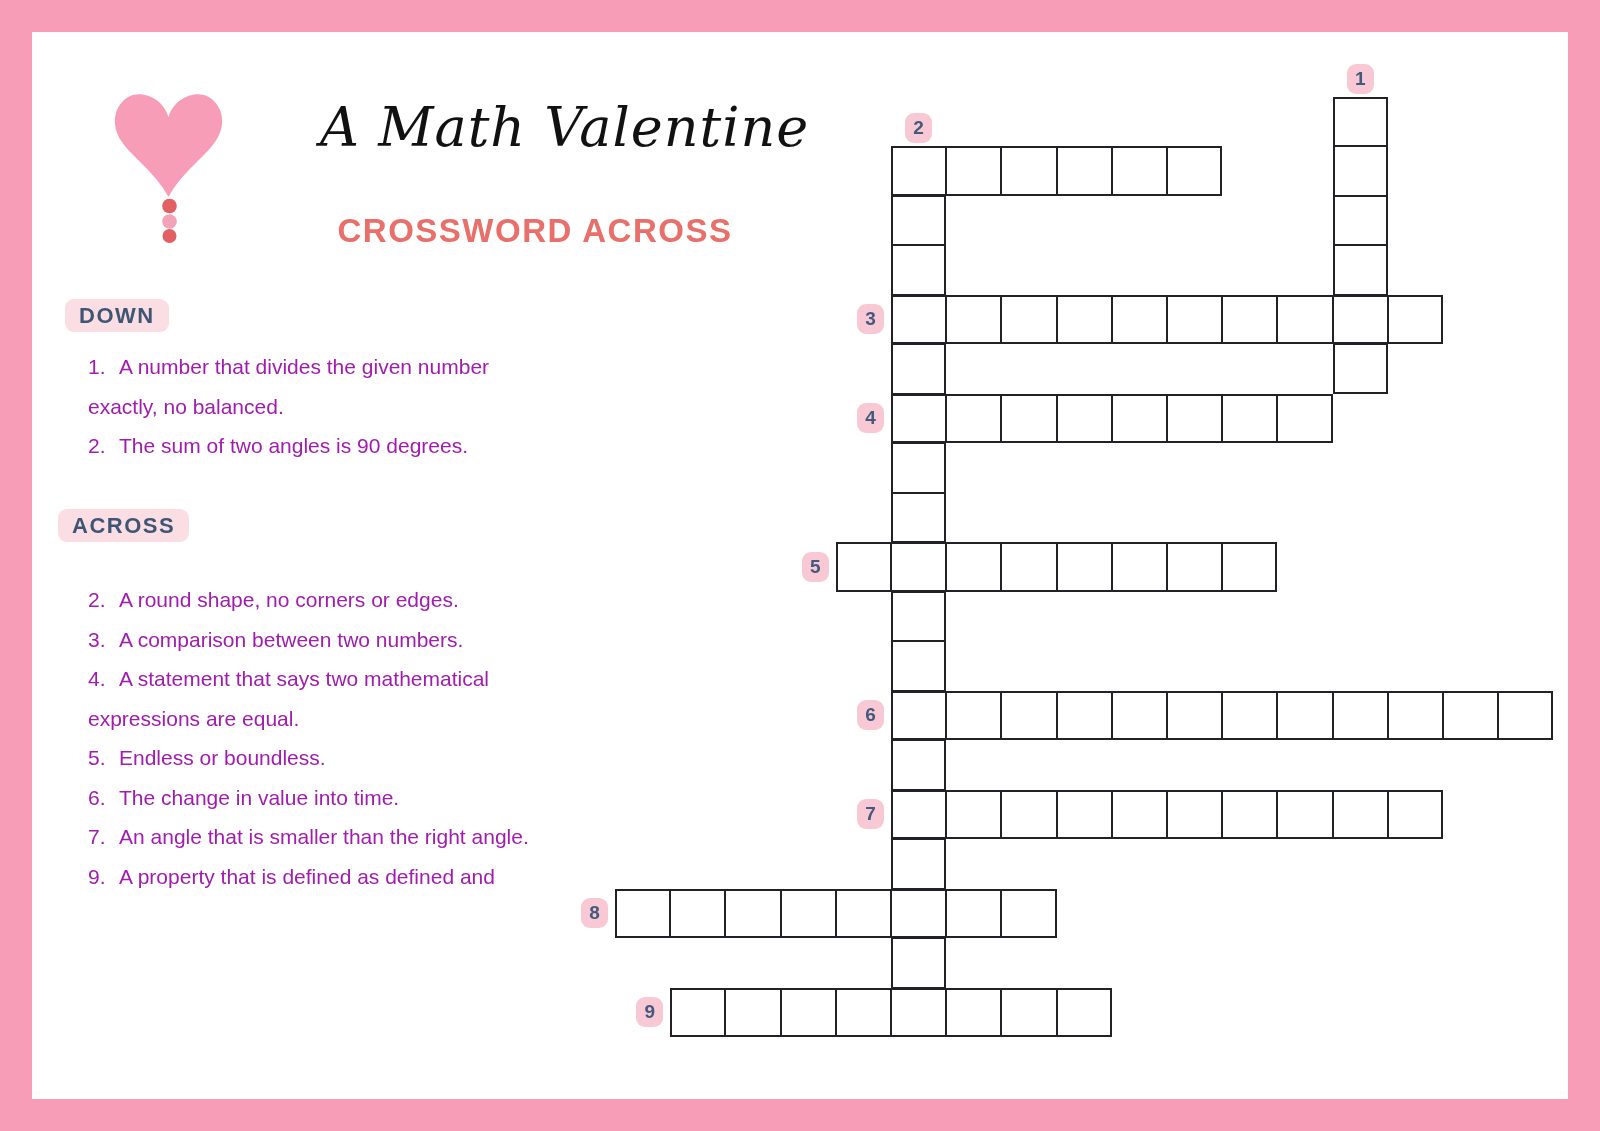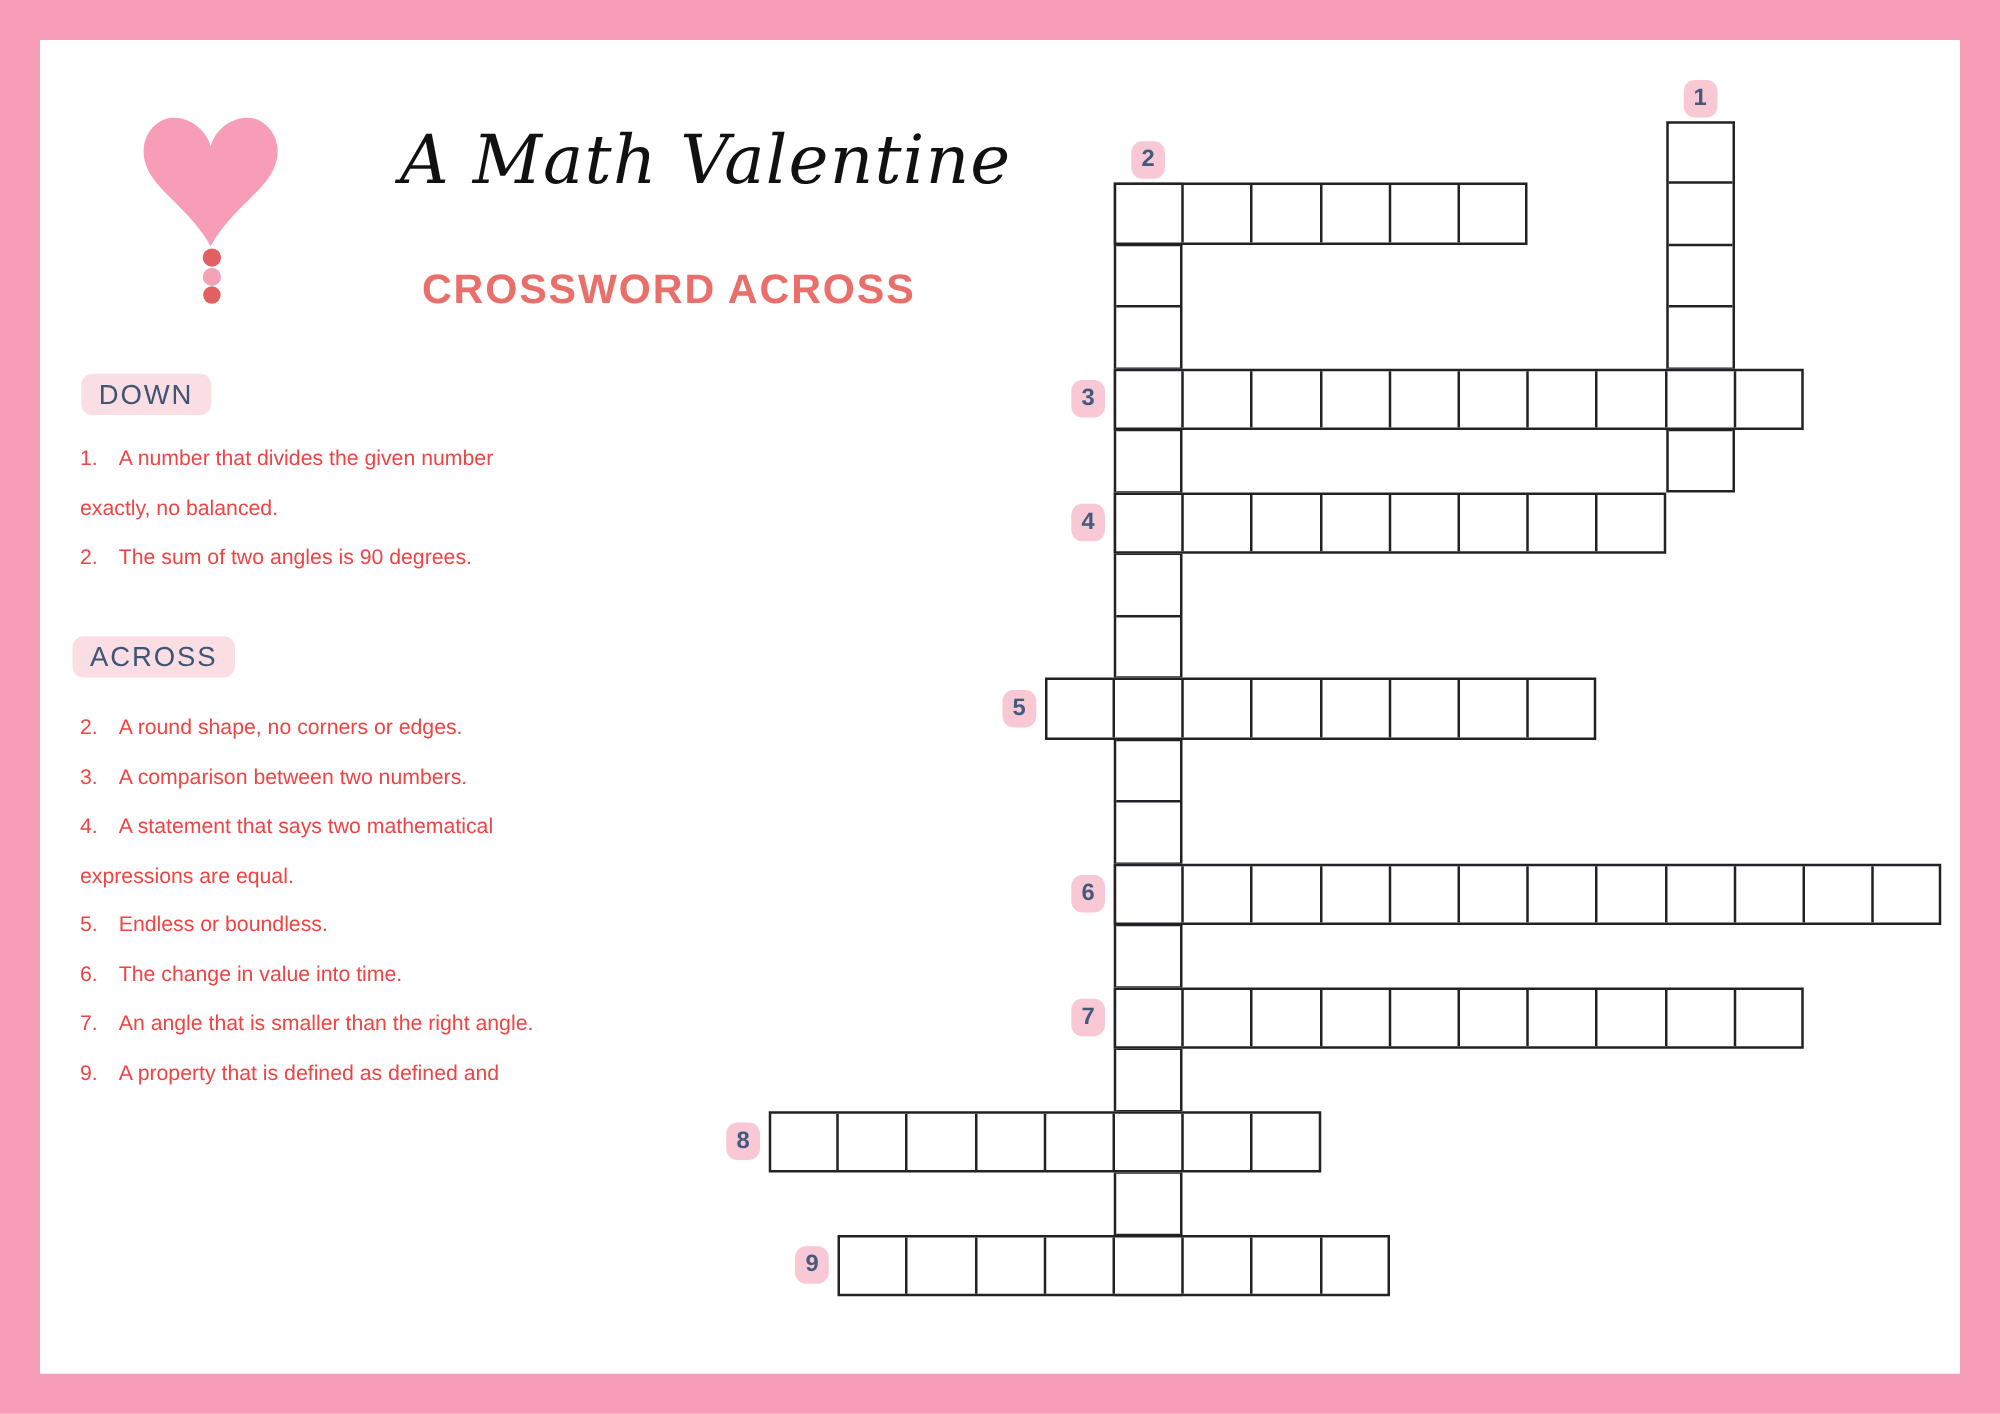--- a/index.html
+++ b/index.html
@@ -33,33 +33,33 @@
     letter-spacing:1.5px;
     color:#e96f6b;
     white-space:nowrap;
   }
   
   .pill{
     position:absolute;
     display:inline-block;
     background:#fbdde4;
     color:#3e5674;
-    font-weight:normal;
+    font-weight:bold;
     font-size:22px;line-height:22px;
     letter-spacing:1.5px;
     padding:6px 14px 5px 14px;
     border-radius:9px;
     white-space:nowrap;
   }
   #down-pill{left:33px;top:267px;}
   #across-pill{left:26px;top:477px;}
   
-  .clues{position:absolute;width:540px;color:#ef4444;font-size:17px;}
+  .clues{position:absolute;width:540px;color:#a21caf;font-size:21px;margin-left:24px;}
   #down-clues{left:32px;top:315px;}
-  #across-clues{left:32px;top:530px;}
+  #across-clues{left:32px;top:548px;}
   .clue-line{height:39.5px;line-height:39.5px;white-space:nowrap;}
   .clue-num{display:inline-block;width:31px;}
   
   #grid{position:absolute;left:0;top:0;width:100%;height:100%;}
   .word-strip{
     position:absolute;
     background:#ffffff;
     border:2px solid #222226;
     box-sizing:border-box;
   }

